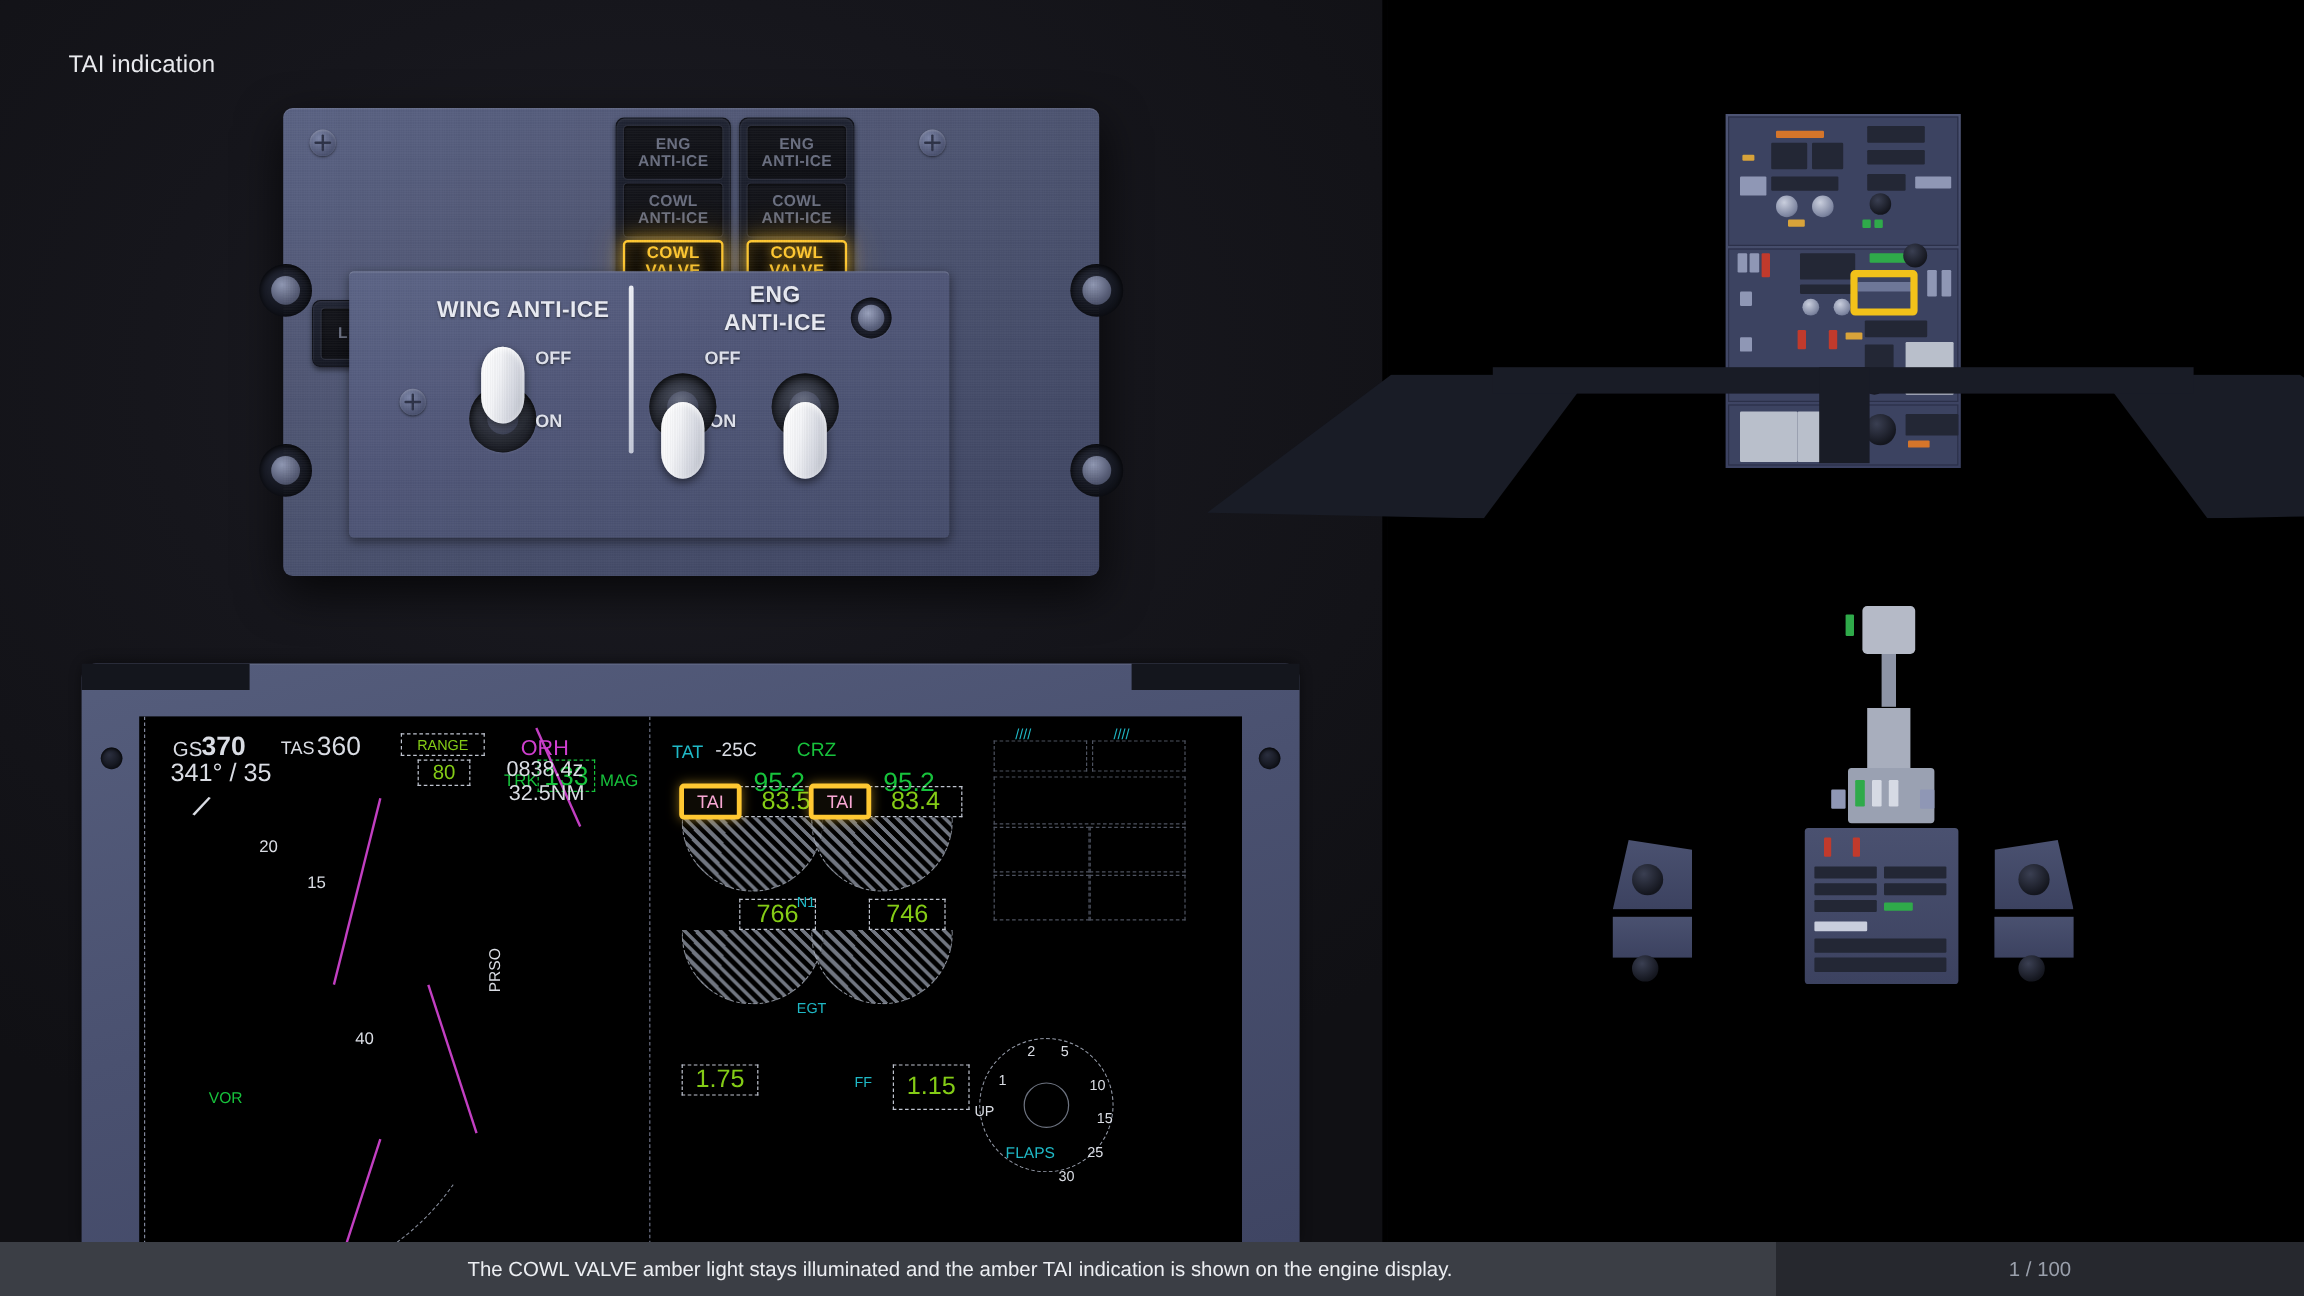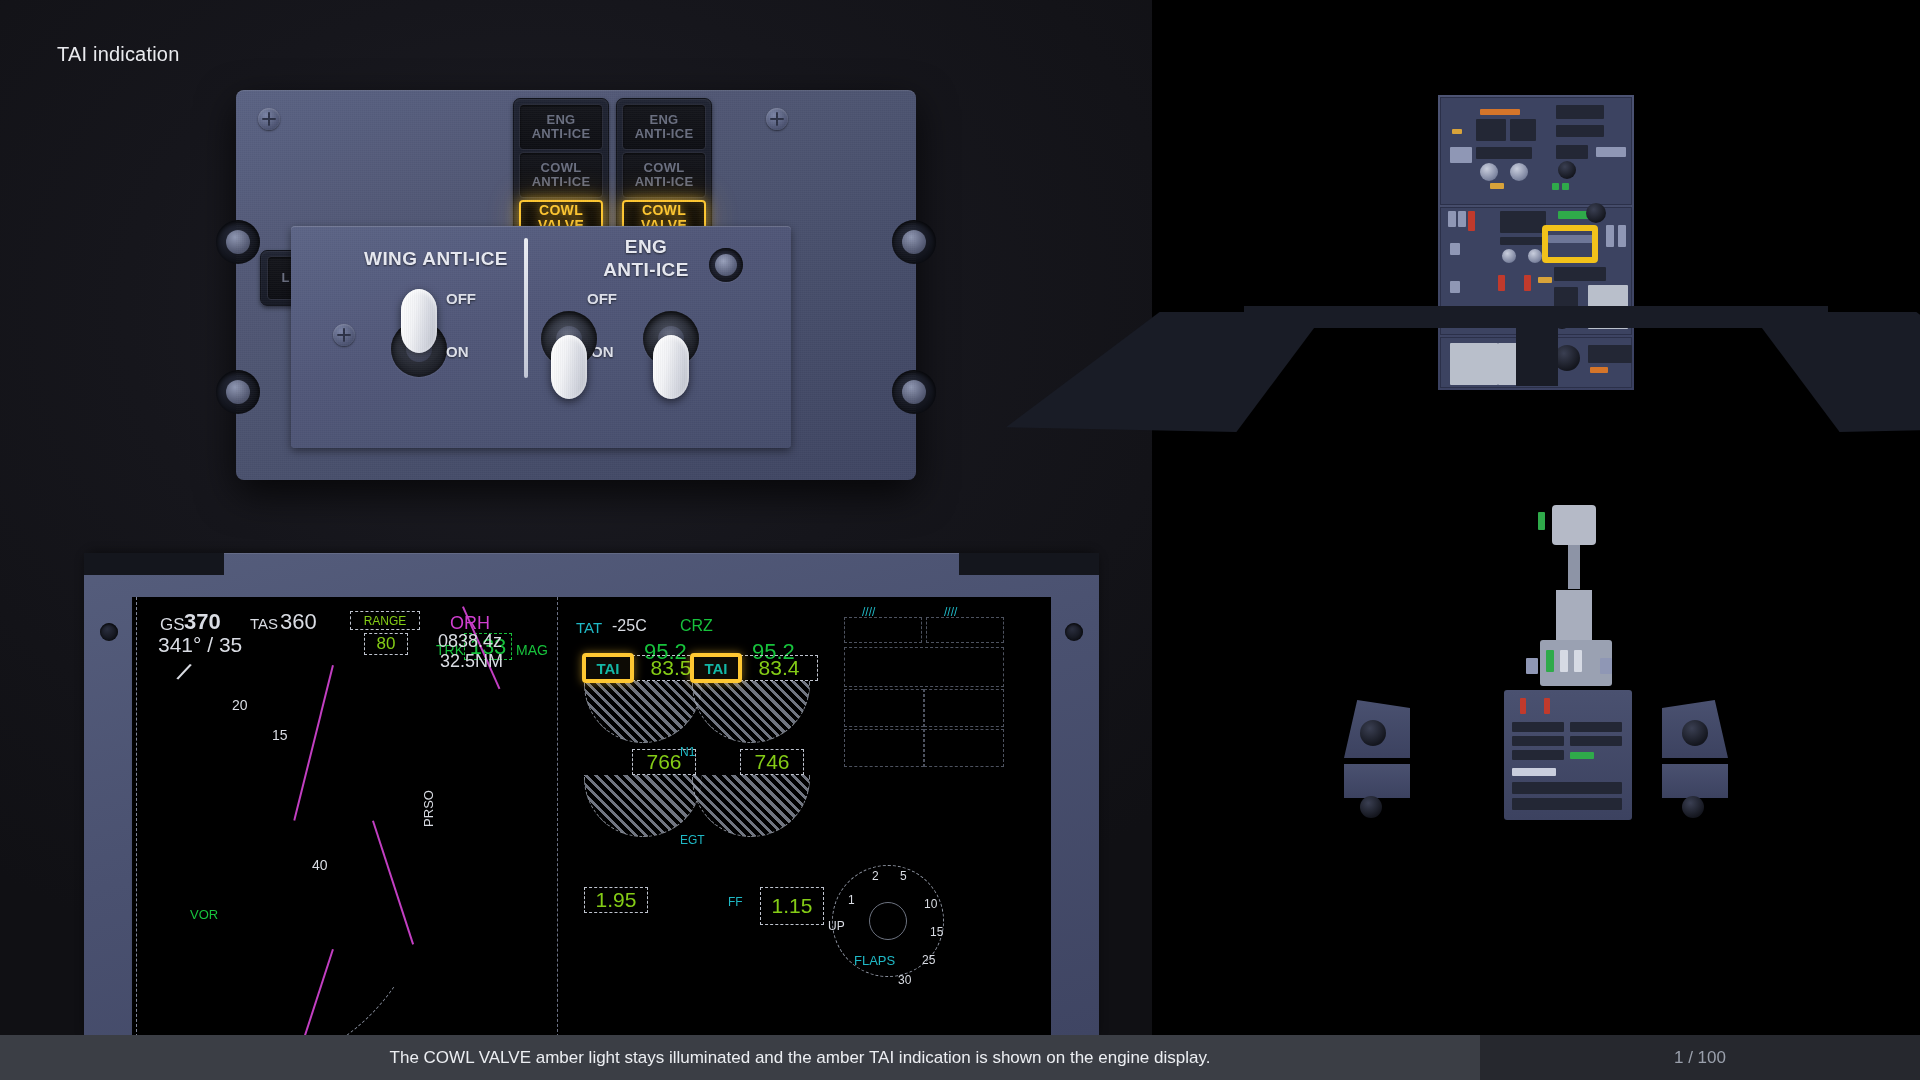--- a/index.html
+++ b/index.html
@@ -141,21 +141,20 @@
   }
   .tog .lever.up   { height:64px; transform:translateX(-50%); bottom:24px; }
   .tog .lever.down { height:64px; transform:translateX(-50%); top:24px; }
 
   
   .efis-bezel {
     position:absolute; left:68px; top:553px; width:1015px; height:482px;
     background: linear-gradient(165deg, #555d7c 0%, #4a5170 45%, #3f4563 100%);
     border-radius: 12px 12px 0 0;
     box-shadow: 0 -2px 10px rgba(0,0,0,.4), inset 0 1px 0 rgba(255,255,255,.1);
-    margin-left: 16px;
   }
   .efis-bezel .notch-l, .efis-bezel .notch-r {
     position:absolute; top:0; width:140px; height:22px; background:#14161d;
   }
   .efis-screen {
     position:absolute; left:48px; top:44px; right:48px; bottom:0;
     background:#000; overflow:hidden;
   }
   .ebolt {
     position:absolute; width:18px;height:18px;border-radius:50%;
@@ -170,21 +169,21 @@
   .nd-mag   { color:#d03fd0; }
   .nd-box {
     position:absolute; border:1px dashed #bfc4cf; color:#84cc16;
     display:flex; align-items:center; justify-content:center; white-space:nowrap;
   }
 
   .tai-hl {
     position:absolute; border:4px solid #ffc832; border-radius:4px;
     background:#0d0b05;
     display:flex; align-items:center; justify-content:center;
-    color:#14b8a6; font-weight:700; font-size:15px;
+    color:#f9a8d4; font-weight:400; font-size:15px;
     box-shadow:0 0 10px rgba(255,200,50,.5);
   }
   .n1-dial {
     position:absolute; width:118px; height:62px;
     border-bottom-left-radius:118px; border-bottom-right-radius:118px;
     background: repeating-linear-gradient(45deg, #9097a4 0 3px, #000 3px 7px);
     border:1px dashed #aeb4c0; border-top:none; opacity:.78;
   }
   .flap-gauge {
     position:absolute; width:112px; height:112px; border-radius:50%;
@@ -404,21 +403,21 @@
         </div>
 
         <div class="nd-text nd-cyan" style="left:548px; top:148px; font-size:12px;">N1</div>
 
         <div class="n1-dial" style="left:452px; top:178px;"></div>
         <div class="n1-dial" style="left:560px; top:178px;"></div>
         <div class="nd-box" style="left:500px; top:152px; width:64px; height:26px; font-size:21px;">766</div>
         <div class="nd-box" style="left:608px; top:152px; width:64px; height:26px; font-size:21px;">746</div>
         <div class="nd-text nd-cyan" style="left:548px; top:236px; font-size:12px;">EGT</div>
 
-        <div class="nd-box" style="left:452px; top:290px; width:64px; height:26px; font-size:21px;">1.95</div>
+        <div class="nd-box" style="left:452px; top:290px; width:64px; height:26px; font-size:21px;">1.75</div>
         <div class="nd-text nd-cyan" style="left:596px; top:298px; font-size:12px;">FF</div>
         <div class="nd-box" style="left:628px; top:290px; width:64px; height:38px; font-size:21px;">1.15</div>
 
         <div class="grid-cell" style="left:712px; top:20px;  width:78px; height:26px;"></div>
         <div class="grid-cell" style="left:794px; top:20px;  width:78px; height:26px;"></div>
         <div class="grid-cell" style="left:712px; top:50px;  width:160px; height:40px;"></div>
         <div class="grid-cell" style="left:712px; top:92px;  width:80px; height:38px;"></div>
         <div class="grid-cell" style="left:792px; top:92px;  width:80px; height:38px;"></div>
         <div class="grid-cell" style="left:712px; top:132px; width:80px; height:38px;"></div>
         <div class="grid-cell" style="left:792px; top:132px; width:80px; height:38px;"></div>

